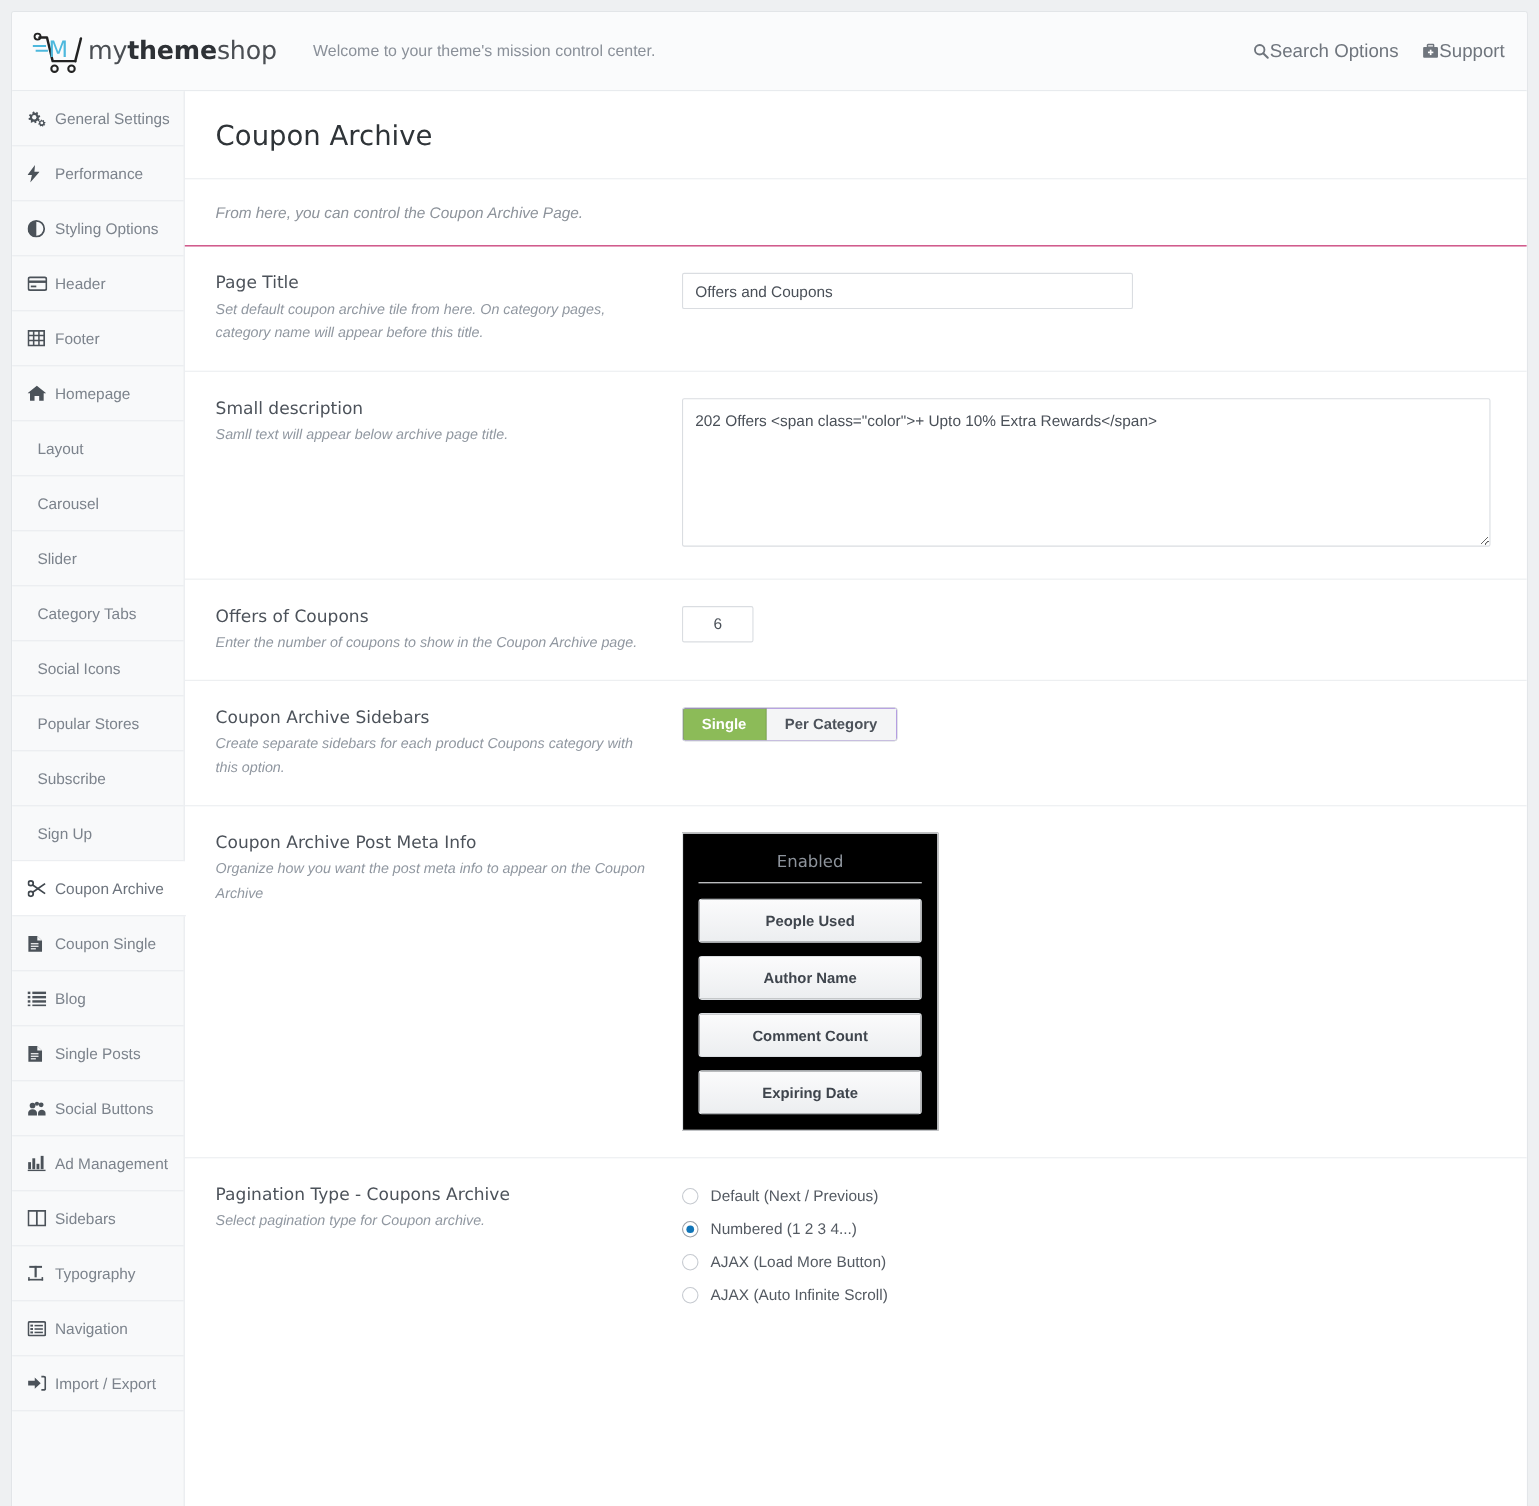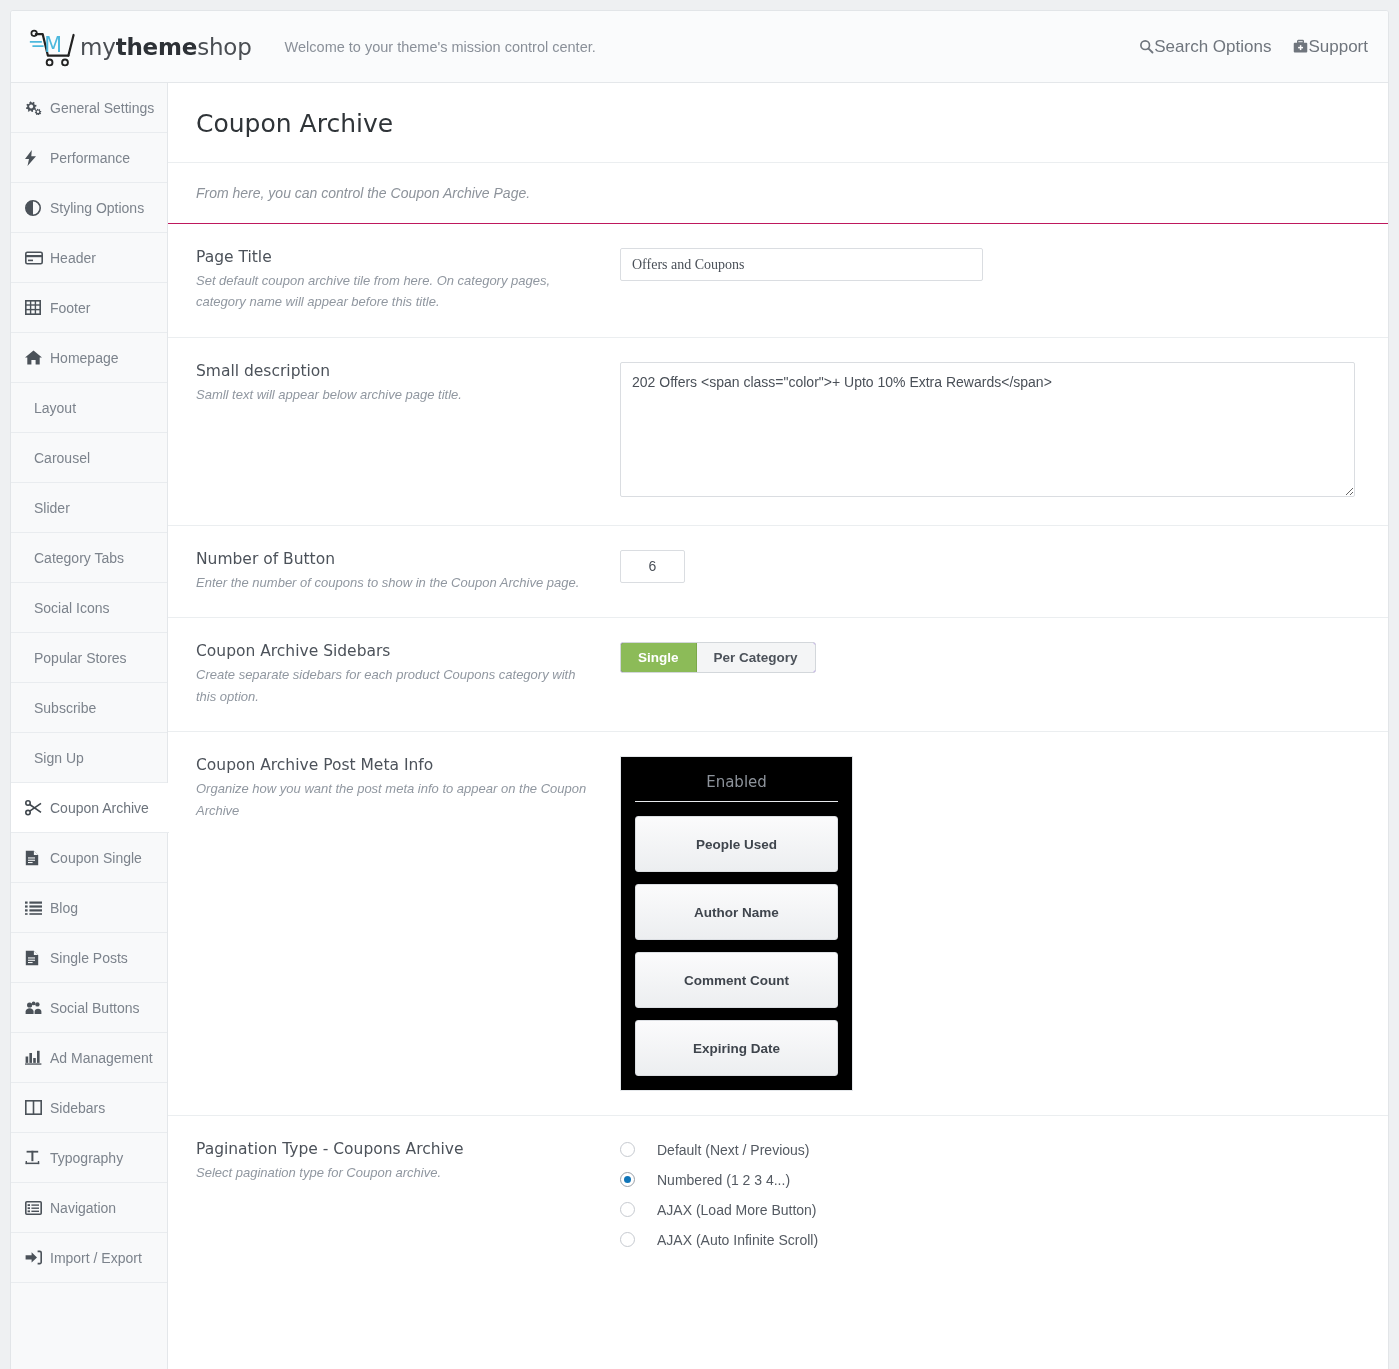--- a/index.html
+++ b/index.html
@@ -130,21 +130,21 @@
     height: 33px;
     border: 1px solid #dadde1;
     background: #fff;
     padding: 0 11px;
     font-size: 14px;
     color: #4a5058;
     font-family: "Liberation Sans", sans-serif;
     border-radius: 2px;
     outline: none;
   }
-  input.w-title { width: 363px; font-family: Liberation Serif, serif; }
+  input.w-title { width: 410px; }
   input.w-num { width: 65px; text-align: center; }
   textarea.ta {
     width: 735px; height: 135px;
     border: 1px solid #dadde1;
     padding: 10px 11px;
     font-size: 14px; color: #4a5058;
     font-family: "Liberation Sans", sans-serif;
     border-radius: 2px;
     resize: both;
     outline: none;
@@ -190,38 +190,38 @@
     text-align: center;
     font-size: 15px;
     color: #8d939b;
     padding: 8px 0 10px 0;
     border-bottom: 1px solid #e8eaed;
     margin-bottom: 14px;
     font-family: "DejaVu Sans", sans-serif;
   }
   .sort-head.dim { color: #b6bbc1; }
   .sort-item {
-    height: 56px;
+    height: 40px;
     display: flex; align-items: center; justify-content: center;
     background: linear-gradient(#fbfbfc, #eceef0);
     border: 1px solid #dcdfe3;
     border-radius: 3px;
     font-size: 13.5px;
     font-weight: bold;
     color: #3f454d;
     margin-bottom: 12px;
     cursor: move;
   }
   .sort-item:last-child { margin-bottom: 0; }
 
   
   .radio-list { padding-top: 2px; }
   .radio-row {
-    display: flex; 
-    gap: 22px;
+    display: flex; align-items: center;
+    gap: 11px;
     margin-bottom: 14px;
     cursor: pointer;
   }
   .radio-row:last-child { margin-bottom: 0; }
   .rad {
     width: 15px; height: 15px;
     border: 1px solid #c6cad0;
     border-radius: 50%;
     background: #fff;
     flex: 0 0 15px;
@@ -524,21 +524,21 @@
           <div class="field-title">Small description</div>
           <div class="field-desc">Samll text will appear below archive page title.</div>
         </div>
         <div class="field-right">
           <textarea class="ta" style="">202 Offers &lt;span class="color"&gt;+ Upto 10% Extra Rewards&lt;/span&gt;</textarea>
         </div>
       </div>
 
       <div class="field-row">
         <div class="field-left">
-          <div class="field-title">Number of Button</div>
+          <div class="field-title">Offers of Coupons</div>
           <div class="field-desc">Enter the number of coupons to show in the Coupon Archive page.</div>
         </div>
         <div class="field-right">
           <input class="txt w-num" type="text" value="6" style="">
         </div>
       </div>
 
       <div class="field-row">
         <div class="field-left">
           <div class="field-title">Coupon Archive Sidebars</div>

